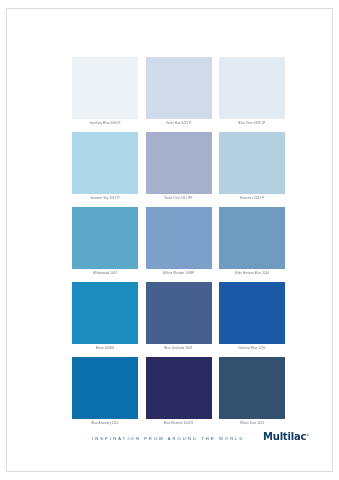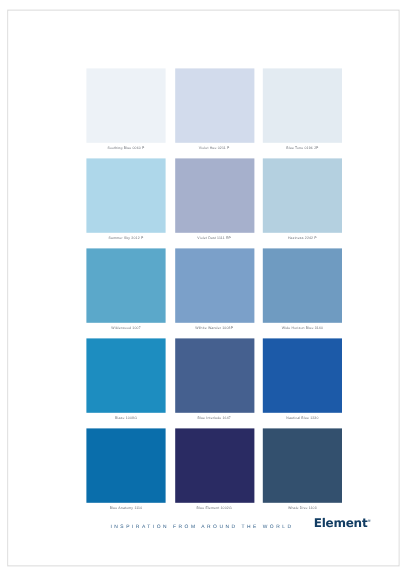--- a/index.html
+++ b/index.html
@@ -192,17 +192,17 @@
         <div class="swatch-cell">
           <span class="swatch-chip" style="background-color: rgb(51, 80, 110);"></span>
           <span class="swatch-label">Whale Dive 1103</span>
         </div>
       </div>
 
     </div>
 
     <div class="footer">
       <span class="tagline">INSPIRATION FROM AROUND THE WORLD</span>
-      <span class="brand"><span>Element</span><span class="brand-tm">®</span></span>
+      <span class="brand"><span>Multilac</span><span class="brand-tm">®</span></span>
     </div>
 
   </div>
 </div>
 
 </body></html>

